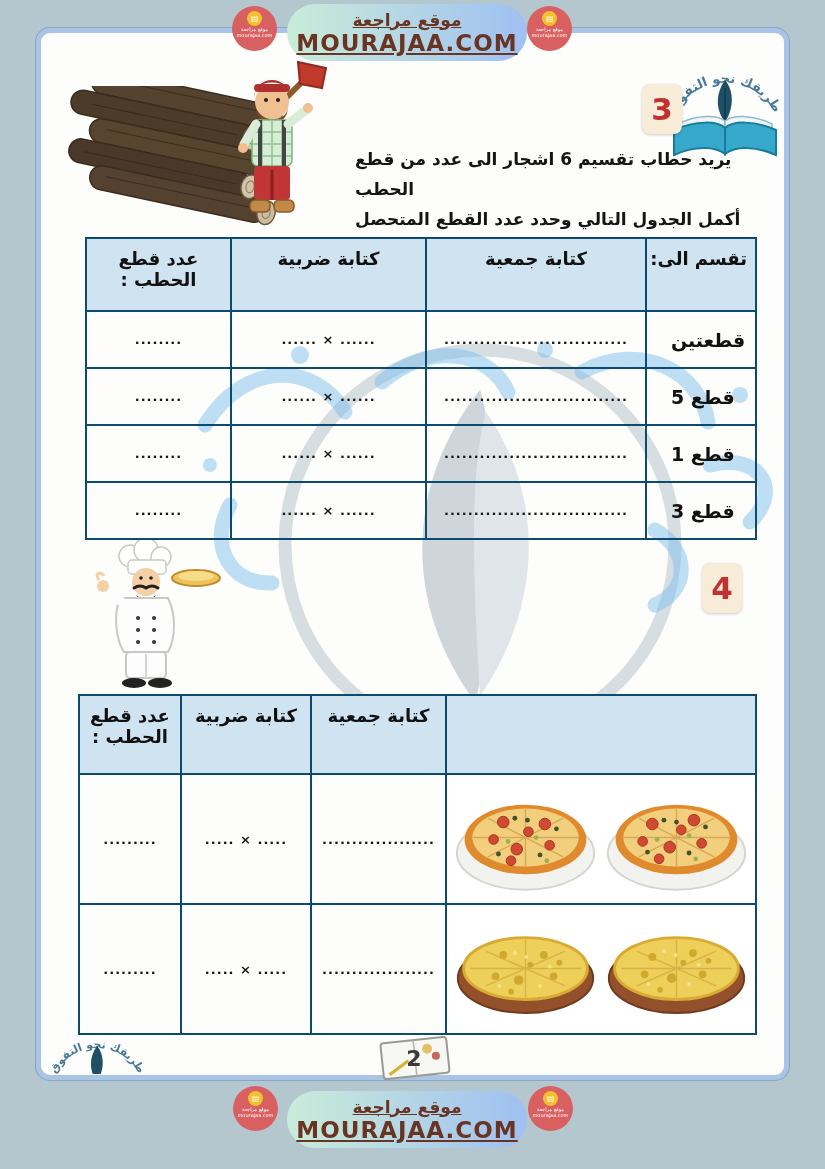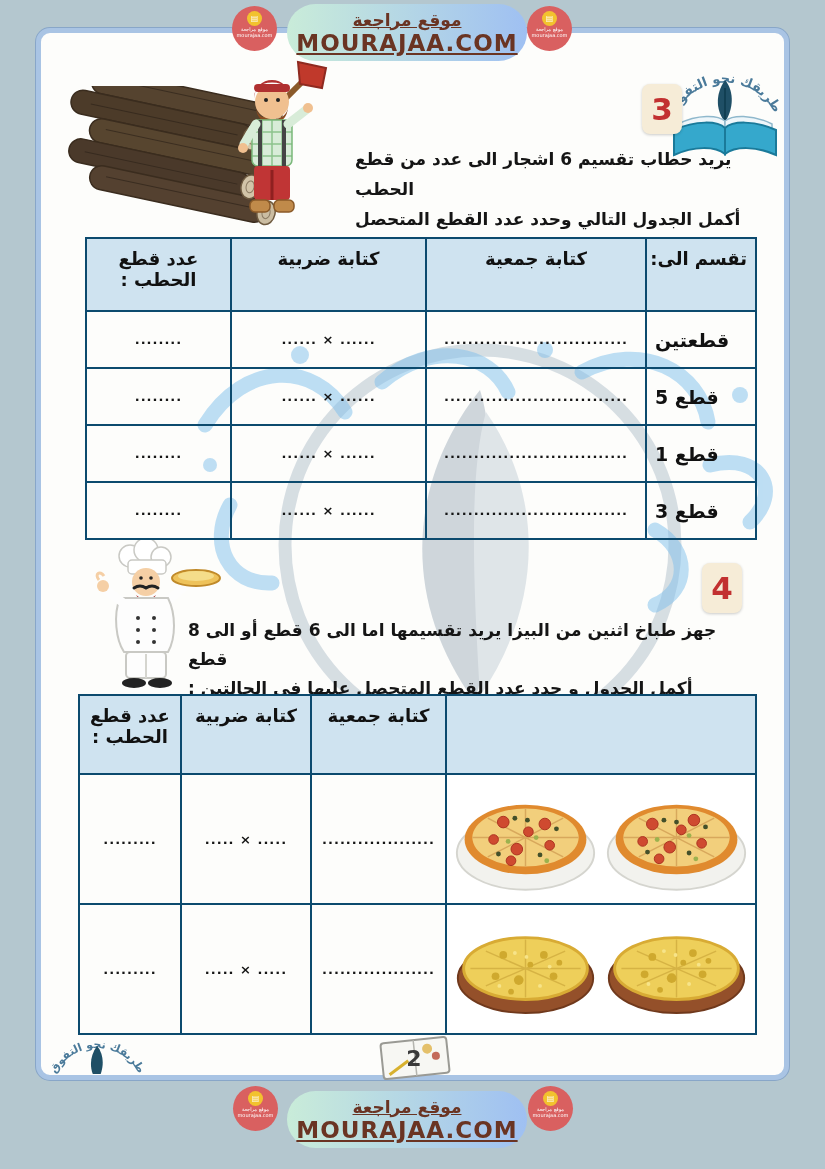--- a/index.html
+++ b/index.html
@@ -41,21 +41,21 @@
   
   table{border-collapse:collapse;table-layout:fixed;position:absolute;z-index:5;background:transparent;}
   .t1{left:85px;top:237px;width:670px;}
   .t2{left:78px;top:694px;width:677px;}
   td,th{border:2px solid #0c4a6e;overflow:hidden;}
   th{background:#cfe3f0;font-size:18px;font-weight:bold;color:#111;vertical-align:top;padding-top:9px;
      text-align:center;}
   th.th-right{text-align:right;padding-right:8px;}
   .t1 tr.hrow{height:73px}.t1 tr.drow{height:57px}
   .t2 tr.hrow{height:79px}.t2 tr.drow{height:130px}
-  td.row-label{font-size:19px;font-weight:bold;color:#111;direction:ltr;text-align:left;padding-left:8px;
+  td.row-label{font-size:19px;font-weight:bold;color:#111;direction:ltr;text-align:left;padding-left:24px;
      vertical-align:middle;}
   td.dots{font-size:13px;font-weight:bold;letter-spacing:1px;color:#151515;text-align:center;
      vertical-align:middle;white-space:nowrap;}
   td.pizza-cell{text-align:center;vertical-align:middle;background:#fff;}
   td.pizza-cell svg{display:inline-block;vertical-align:middle;}
 </style>
 </head>
 <body>
 
 <div class="canvas">
@@ -240,24 +240,20 @@
     <rect x="68" y="112" width="40" height="26" rx="4" fill="#fdfdfd" stroke="#c9c9c4" stroke-width="2"></rect>
     <line x1="88" y1="114" x2="88" y2="138" stroke="#d5d5cf" stroke-width="2"></line>
     <ellipse cx="76" cy="143" rx="12" ry="5" fill="#222"></ellipse>
     <ellipse cx="102" cy="143" rx="12" ry="5" fill="#222"></ellipse>
   </svg>
 
   <div class="ex-badge ex4-badge">
     <span>4</span>
   </div>
 
-  <div class="ex-text ex4-text">
-    <div>جهز طباخ اثنين من البيزا يريد تقسيمها اما الى  6 قطع أو الى 8 قطع</div>
-    <div>أكمل الجدول و حدد عدد القطع المتحصل عليها في الحالتين :</div>
-  </div>
 
   <table class="t2" dir="rtl">
     <colgroup>
         <col style="width:310px">
         <col style="width:135px">
         <col style="width:130px">
         <col style="width:102px">
       </colgroup>
     <tbody>
         <tr class="hrow">

